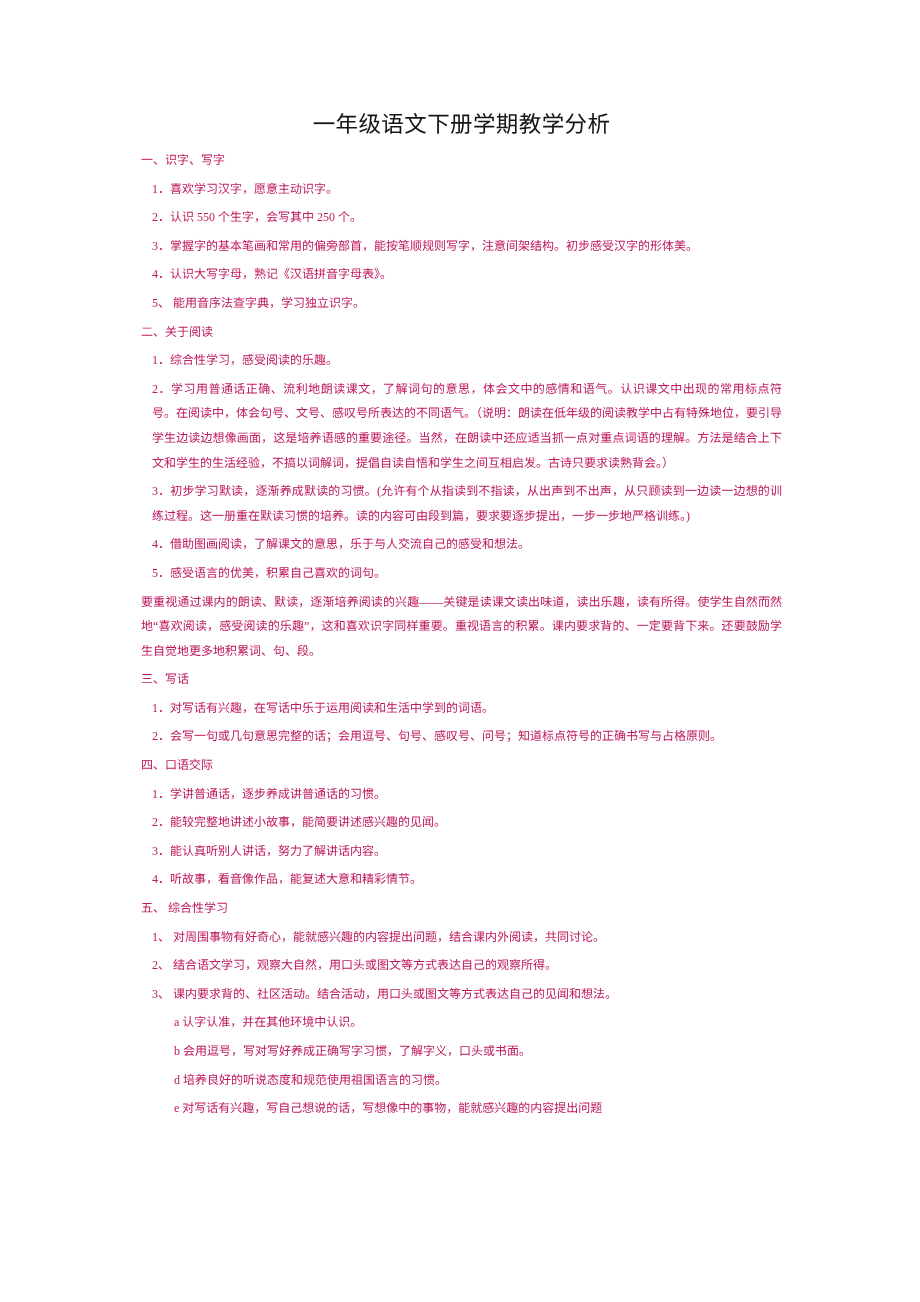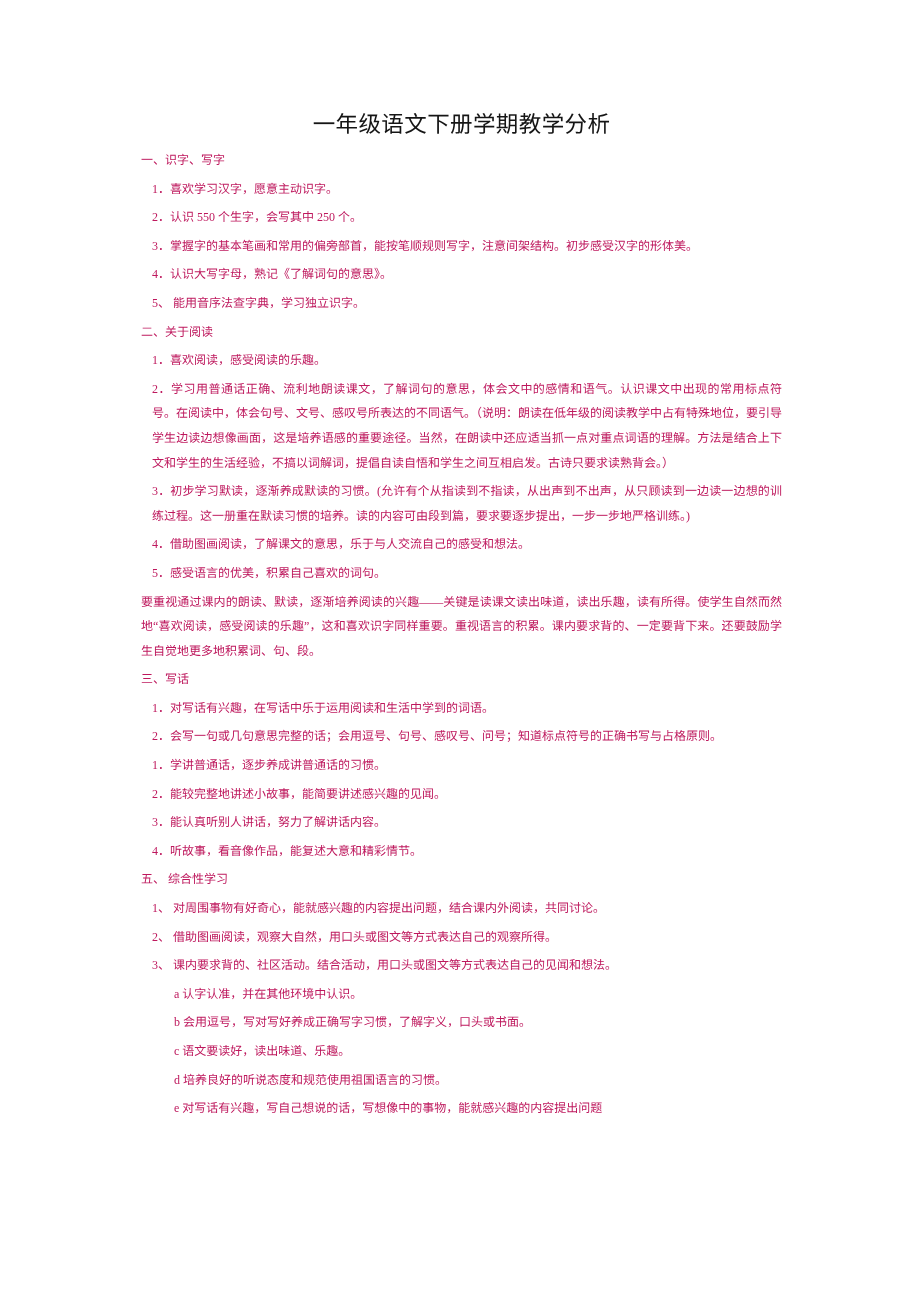--- a/index.html
+++ b/index.html
@@ -80,40 +80,40 @@
 <body>
 
 <div class="page">
   <div class="content">
     <h1 class="doc-title">一年级语文下册学期教学分析</h1>
     <div id="blocks">
         <p class="line sec-head"><span>一、识字、写字</span></p>
         <p class="line item"><span class="marker">1．</span><span>喜欢学习汉字，愿意主动识字。</span></p>
         <p class="line item"><span class="marker">2．</span><span>认识 550 个生字，会写其中 250 个。</span></p>
         <p class="line item"><span class="marker">3．</span><span>掌握字的基本笔画和常用的偏旁部首，能按笔顺规则写字，注意间架结构。初步感受汉字的形体美。</span></p>
-        <p class="line item"><span class="marker">4．</span><span>认识大写字母，熟记《了解词句的意思》。</span></p>
+        <p class="line item"><span class="marker">4．</span><span>认识大写字母，熟记《汉语拼音字母表》。</span></p>
         <p class="line item"><span class="marker">5、</span><span> 能用音序法查字典，学习独立识字。</span></p>
         <p class="line sec-head"><span>二、关于阅读</span></p>
-        <p class="line item"><span class="marker">1．</span><span>喜欢阅读，感受阅读的乐趣。</span></p>
+        <p class="line item"><span class="marker">1．</span><span>综合性学习，感受阅读的乐趣。</span></p>
         <p class="line item"><span class="marker">2．</span><span>学习用普通话正确、流利地朗读课文，了解词句的意思，体会文中的感情和语气。认识课文中出现的常用标点符号。在阅读中，体会句号、文号、感叹号所表达的不同语气。（说明：朗读在低年级的阅读教学中占有特殊地位，要引导学生边读边想像画面，这是培养语感的重要途径。当然，在朗读中还应适当抓一点对重点词语的理解。方法是结合上下文和学生的生活经验，不搞以词解词，提倡自读自悟和学生之间互相启发。古诗只要求读熟背会。）</span></p>
         <p class="line item"><span class="marker">3．</span><span>初步学习默读，逐渐养成默读的习惯。(允许有个从指读到不指读，从出声到不出声，从只顾读到一边读一边想的训练过程。这一册重在默读习惯的培养。读的内容可由段到篇，要求要逐步提出，一步一步地严格训练。)</span></p>
         <p class="line item"><span class="marker">4．</span><span>借助图画阅读，了解课文的意思，乐于与人交流自己的感受和想法。</span></p>
         <p class="line item"><span class="marker">5．</span><span>感受语言的优美，积累自己喜欢的词句。</span></p>
         <p class="line para"><span>要重视通过课内的朗读、默读，逐渐培养阅读的兴趣——关键是读课文读出味道，读出乐趣，读有所得。使学生自然而然地“喜欢阅读，感受阅读的乐趣”，这和喜欢识字同样重要。重视语言的积累。课内要求背的、一定要背下来。还要鼓励学生自觉地更多地积累词、句、段。</span></p>
         <p class="line sec-head"><span>三、写话</span></p>
         <p class="line item"><span class="marker">1．</span><span>对写话有兴趣，在写话中乐于运用阅读和生活中学到的词语。</span></p>
         <p class="line item"><span class="marker">2．</span><span>会写一句或几句意思完整的话；会用逗号、句号、感叹号、问号；知道标点符号的正确书写与占格原则。</span></p>
+        <p class="line sec-head"><span>四、口语交际</span></p>
         <p class="line item"><span class="marker">1．</span><span>学讲普通话，逐步养成讲普通话的习惯。</span></p>
         <p class="line item"><span class="marker">2．</span><span>能较完整地讲述小故事，能简要讲述感兴趣的见闻。</span></p>
         <p class="line item"><span class="marker">3．</span><span>能认真听别人讲话，努力了解讲话内容。</span></p>
         <p class="line item"><span class="marker">4．</span><span>听故事，看音像作品，能复述大意和精彩情节。</span></p>
         <p class="line sec-head"><span>五、 综合性学习</span></p>
         <p class="line item-wide"><span class="marker-wide">1、</span><span> 对周围事物有好奇心，能就感兴趣的内容提出问题，结合课内外阅读，共同讨论。</span></p>
-        <p class="line item-wide"><span class="marker-wide">2、</span><span> 借助图画阅读，观察大自然，用口头或图文等方式表达自己的观察所得。</span></p>
+        <p class="line item-wide"><span class="marker-wide">2、</span><span> 结合语文学习，观察大自然，用口头或图文等方式表达自己的观察所得。</span></p>
         <p class="line item-wide"><span class="marker-wide">3、</span><span> 课内要求背的、社区活动。结合活动，用口头或图文等方式表达自己的见闻和想法。</span></p>
         <p class="line item-alpha"><span class="marker-wide">a</span><span>  认字认准，并在其他环境中认识。</span></p>
         <p class="line item-alpha"><span class="marker-wide">b</span><span>  会用逗号，写对写好养成正确写字习惯，了解字义，口头或书面。</span></p>
-        <p class="line item-alpha"><span class="marker-wide">c</span><span>  语文要读好，读出味道、乐趣。</span></p>
         <p class="line item-alpha"><span class="marker-wide">d</span><span>  培养良好的听说态度和规范使用祖国语言的习惯。</span></p>
         <p class="line item-alpha"><span class="marker-wide">e</span><span>  对写话有兴趣，写自己想说的话，写想像中的事物，能就感兴趣的内容提出问题</span></p>
       </div>
   </div>
 </div>
 
 </body></html>

